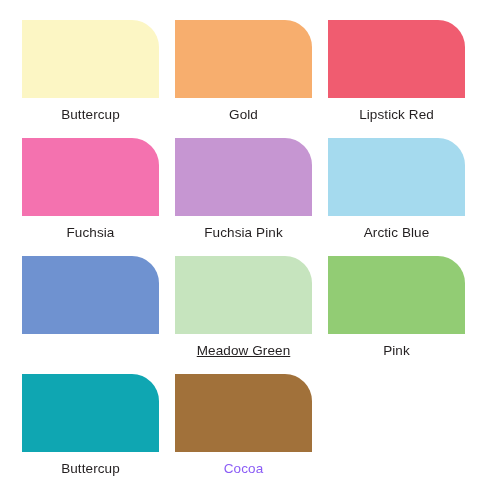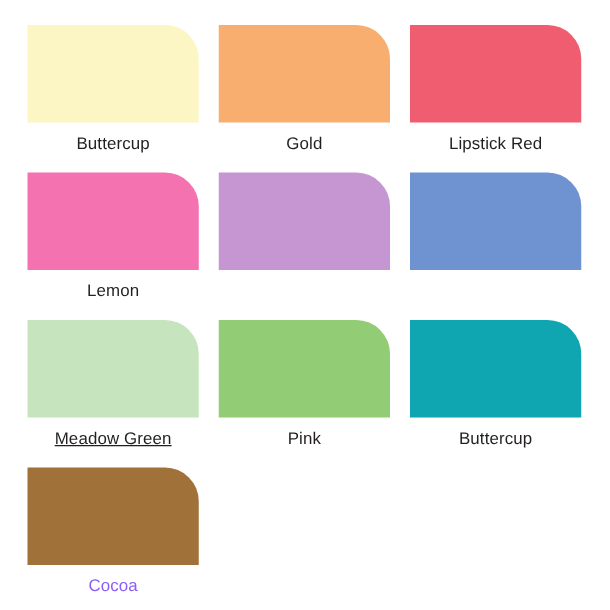--- a/index.html
+++ b/index.html
@@ -59,24 +59,29 @@
     <div class="swatch-cell">
       <div class="swatch-chip" style="background-color: rgb(247, 174, 110);"></div>
       <div class="swatch-label" style="color: rgb(35, 31, 32);">Gold</div>
     </div>
     <div class="swatch-cell">
       <div class="swatch-chip" style="background-color: rgb(240, 92, 112);"></div>
       <div class="swatch-label" style="color: rgb(35, 31, 32);">Lipstick Red</div>
     </div>
     <div class="swatch-cell">
       <div class="swatch-chip" style="background-color: rgb(244, 114, 175);"></div>
-      <div class="swatch-label" style="color: rgb(35, 31, 32);">Lemon</div>
+      <div class="swatch-label" style="color: rgb(35, 31, 32);">Fuchsia</div>
     </div>
     <div class="swatch-cell">
       <div class="swatch-chip" style="background-color: rgb(198, 150, 210);"></div>
+      <div class="swatch-label" style="color: rgb(35, 31, 32);">Fuchsia Pink</div>
+    </div>
+    <div class="swatch-cell">
+      <div class="swatch-chip" style="background-color: rgb(165, 218, 238);"></div>
+      <div class="swatch-label" style="color: rgb(35, 31, 32);">Arctic Blue</div>
     </div>
     <div class="swatch-cell">
       <div class="swatch-chip" style="background-color: rgb(111, 146, 208);"></div>
     </div>
     <div class="swatch-cell">
       <div class="swatch-chip" style="background-color: rgb(198, 228, 190);"></div>
       <div class="swatch-label" style="color: rgb(35, 31, 32); text-decoration: underline;">Meadow Green</div>
     </div>
     <div class="swatch-cell">
       <div class="swatch-chip" style="background-color: rgb(146, 204, 116);"></div>

